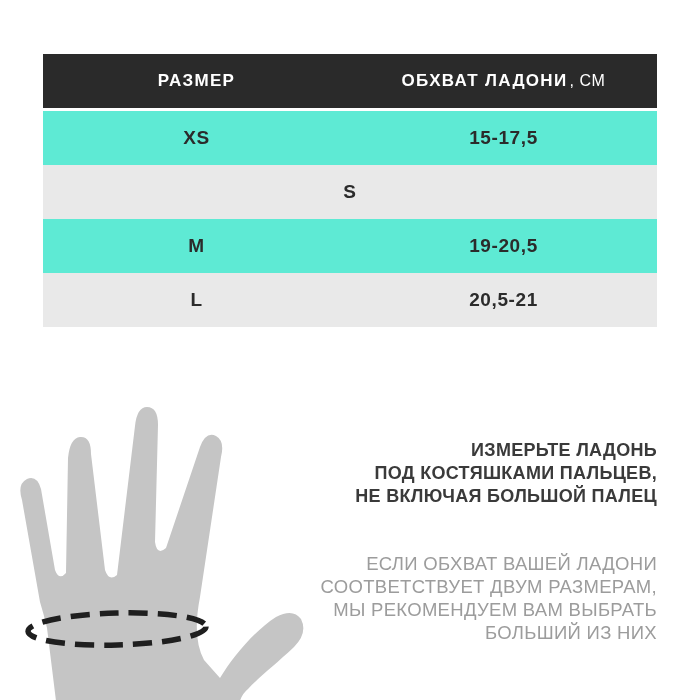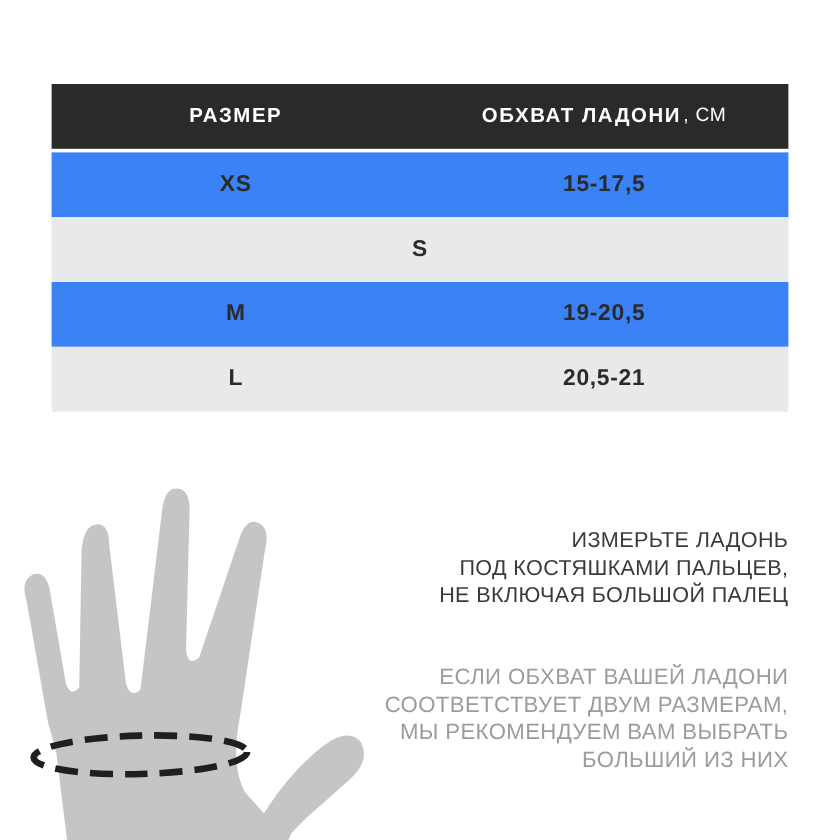--- a/index.html
+++ b/index.html
@@ -9,43 +9,43 @@
     font-family: "Liberation Sans", sans-serif;
     position: relative;
     overflow: hidden;
   }
   .canvas { position: absolute; inset: 0; }
 
   
   .size-table { position: absolute; left: 43px; top: 54px; width: 614px; }
   .thead {
     height: 54px; background: #2a2a2a; color: #ffffff;
-    display: flex; margin-bottom: 3px; margin-top: 16px;
+    display: flex; margin-bottom: 3px;
   }
   .th {
     flex: 1; display: flex; align-items: center; justify-content: center;
     font-size: 17px; font-weight: bold; letter-spacing: 1.3px;
     white-space: nowrap;
   }
   .th .suffix { font-weight: normal; font-size: 16px; letter-spacing: 0.6px; margin-left: 2px; }
   .tr { height: 54px; display: flex; }
-  .tr.dark  { background: #3b82f6; }
+  .tr.dark  { background: #5eead4; }
   .tr.light { background: #e9e9e9; }
   .td {
     flex: 1; display: flex; align-items: center; justify-content: center;
     font-size: 19px; font-weight: 600; color: #2b2b2b; letter-spacing: 0.6px;
   }
 
   
   .hand-wrap { position: absolute; left: 10px; top: 390px; width: 300px; height: 310px; }
 
   
   .note { position: absolute; right: 43px; text-align: right; white-space: nowrap; }
   .note-dark {
-    top: 439px; color: #3a3a3a; font-weight: normal;
+    top: 439px; color: #3a3a3a; font-weight: bold;
     font-size: 18px; line-height: 23px; letter-spacing: 0.3px;
   }
   .note-gray {
     top: 552px; color: #9c9c9c; font-weight: 500;
     font-size: 18.5px; line-height: 23px; letter-spacing: 0.3px;
   }
 </style>
 </head>
 <body>
 

